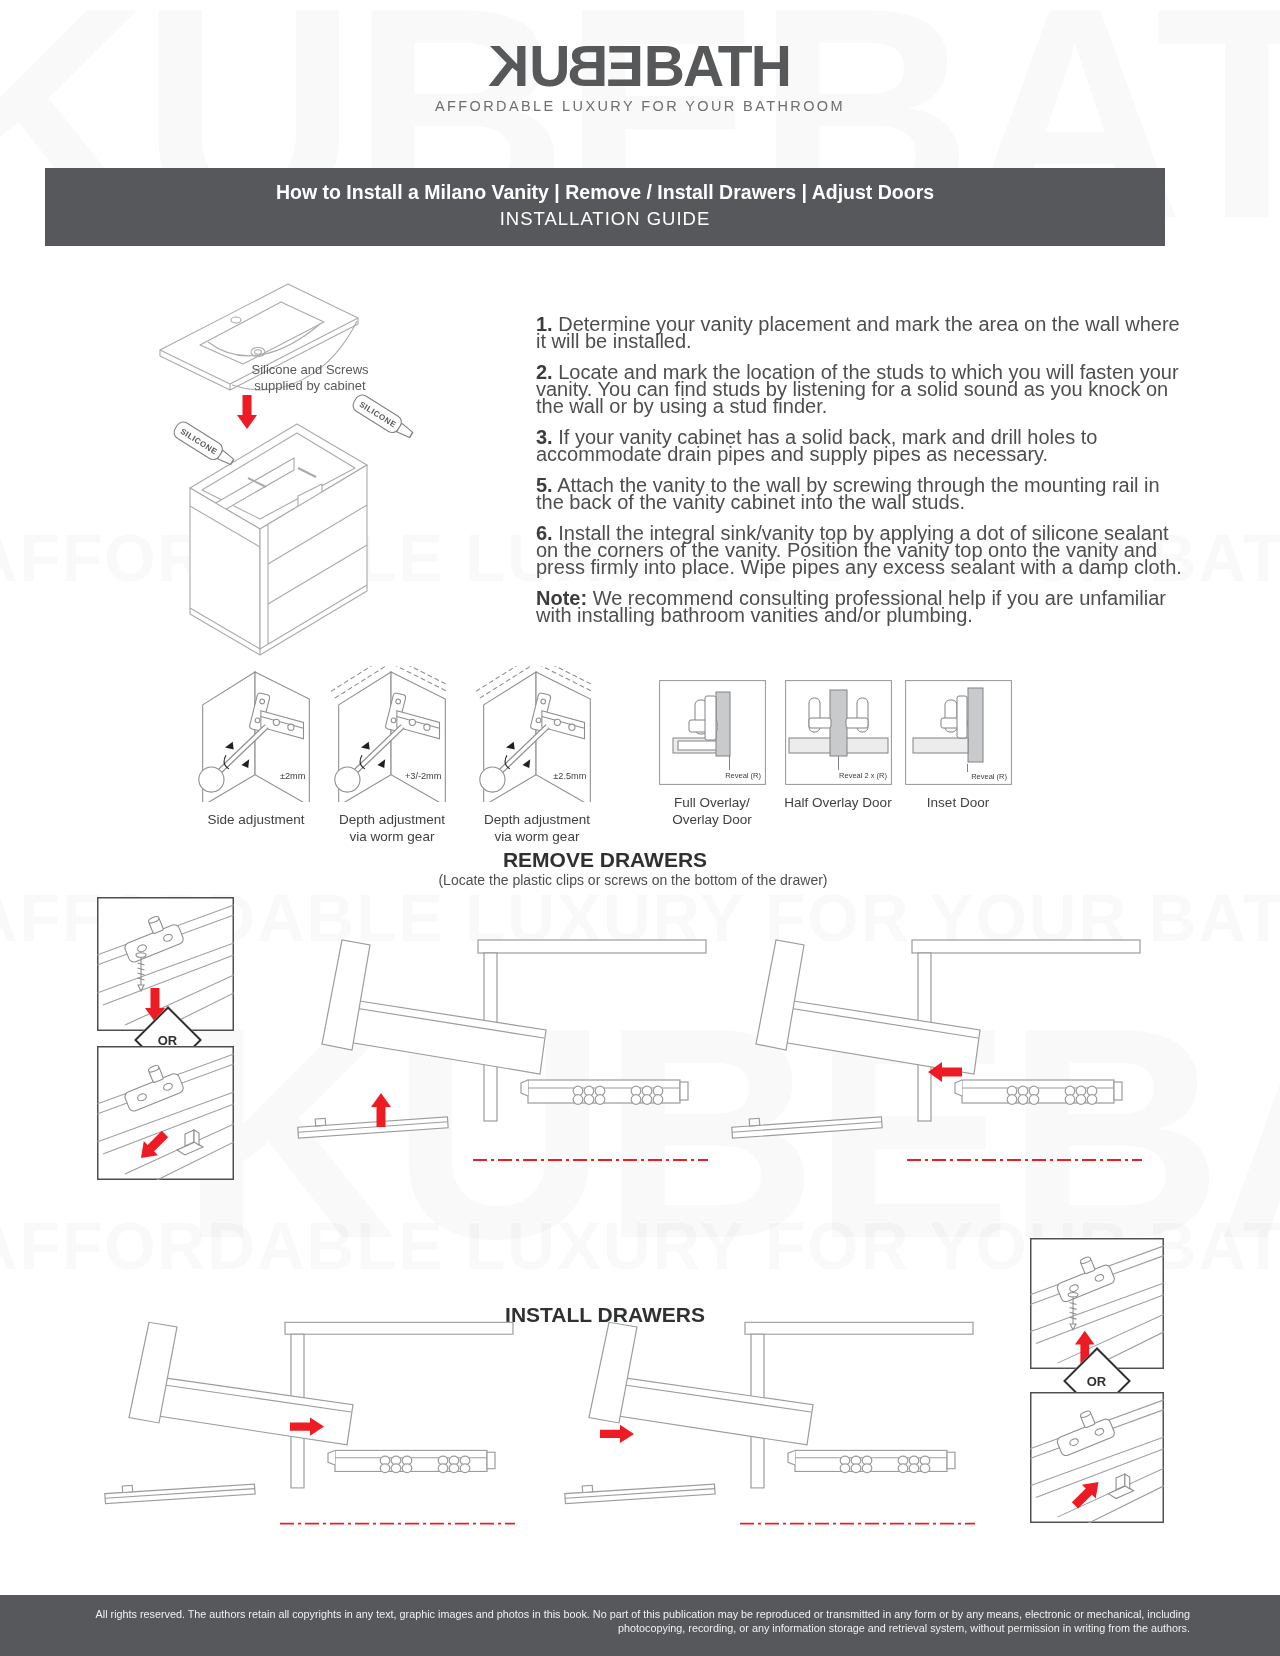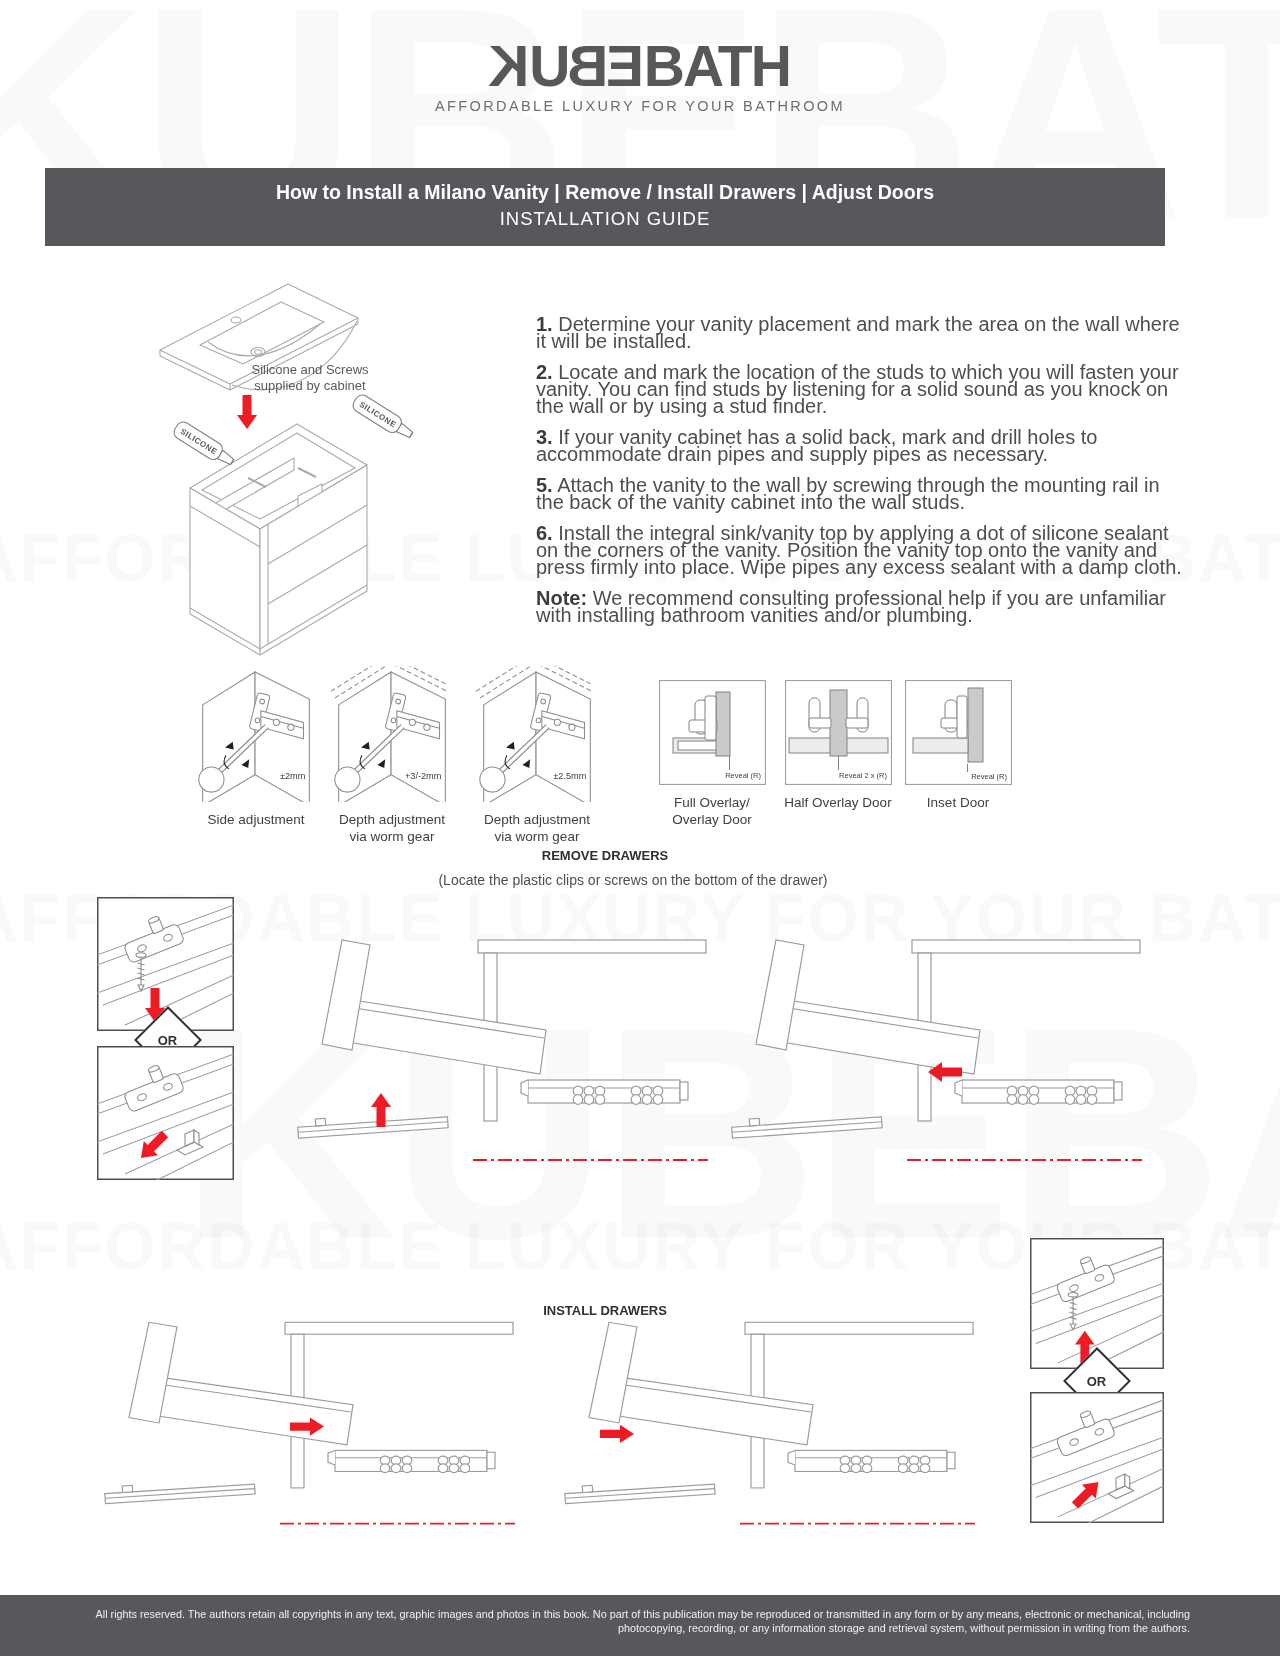--- a/index.html
+++ b/index.html
@@ -22,21 +22,21 @@
   .steps p{margin:0 0 14px 0;}
   .steps b{color:#3b3c3e;}
   .red{color:#ed1c24;}
   .callout{position:absolute;left:218px;top:362px;width:184px;text-align:center;font-size:13px;line-height:16px;color:#58595b;}
   
   .fig{position:absolute;width:150px;text-align:center;}
   .fig .cap{font-size:13.5px;line-height:16.5px;color:#414042;margin-top:6px;}
   .capw{display:inline-block;max-width:118px;}
   svg{font-family:"Liberation Sans","DejaVu Sans",sans-serif;}
   
-  .sec-h{position:absolute;left:0;width:1210px;text-align:center;font-size:13px;font-weight:bold;color:#2f3032;}
+  .sec-h{position:absolute;left:0;width:1210px;text-align:center;font-size:21px;font-weight:bold;color:#2f3032;}
   .sec-sub{position:absolute;left:0;width:1210px;text-align:center;font-size:14px;color:#4d4e50;}
   
   .ordia{position:absolute;width:44px;height:44px;background:#fff;border:2.5px solid #2f3032;transform:rotate(45deg);display:flex;align-items:center;justify-content:center;}
   .ordia span{transform:rotate(-45deg);font-size:13px;font-weight:bold;color:#2f3032;}
   
   .footer{position:absolute;left:0;top:1595px;width:1280px;height:61px;background:#57585b;color:#f1f1f2;}
   .footer p{margin:13px auto 0 auto;width:1100px;text-align:right;font-size:10.8px;line-height:13.5px;}
   .abs{position:absolute;}
 </style>
 </head>

